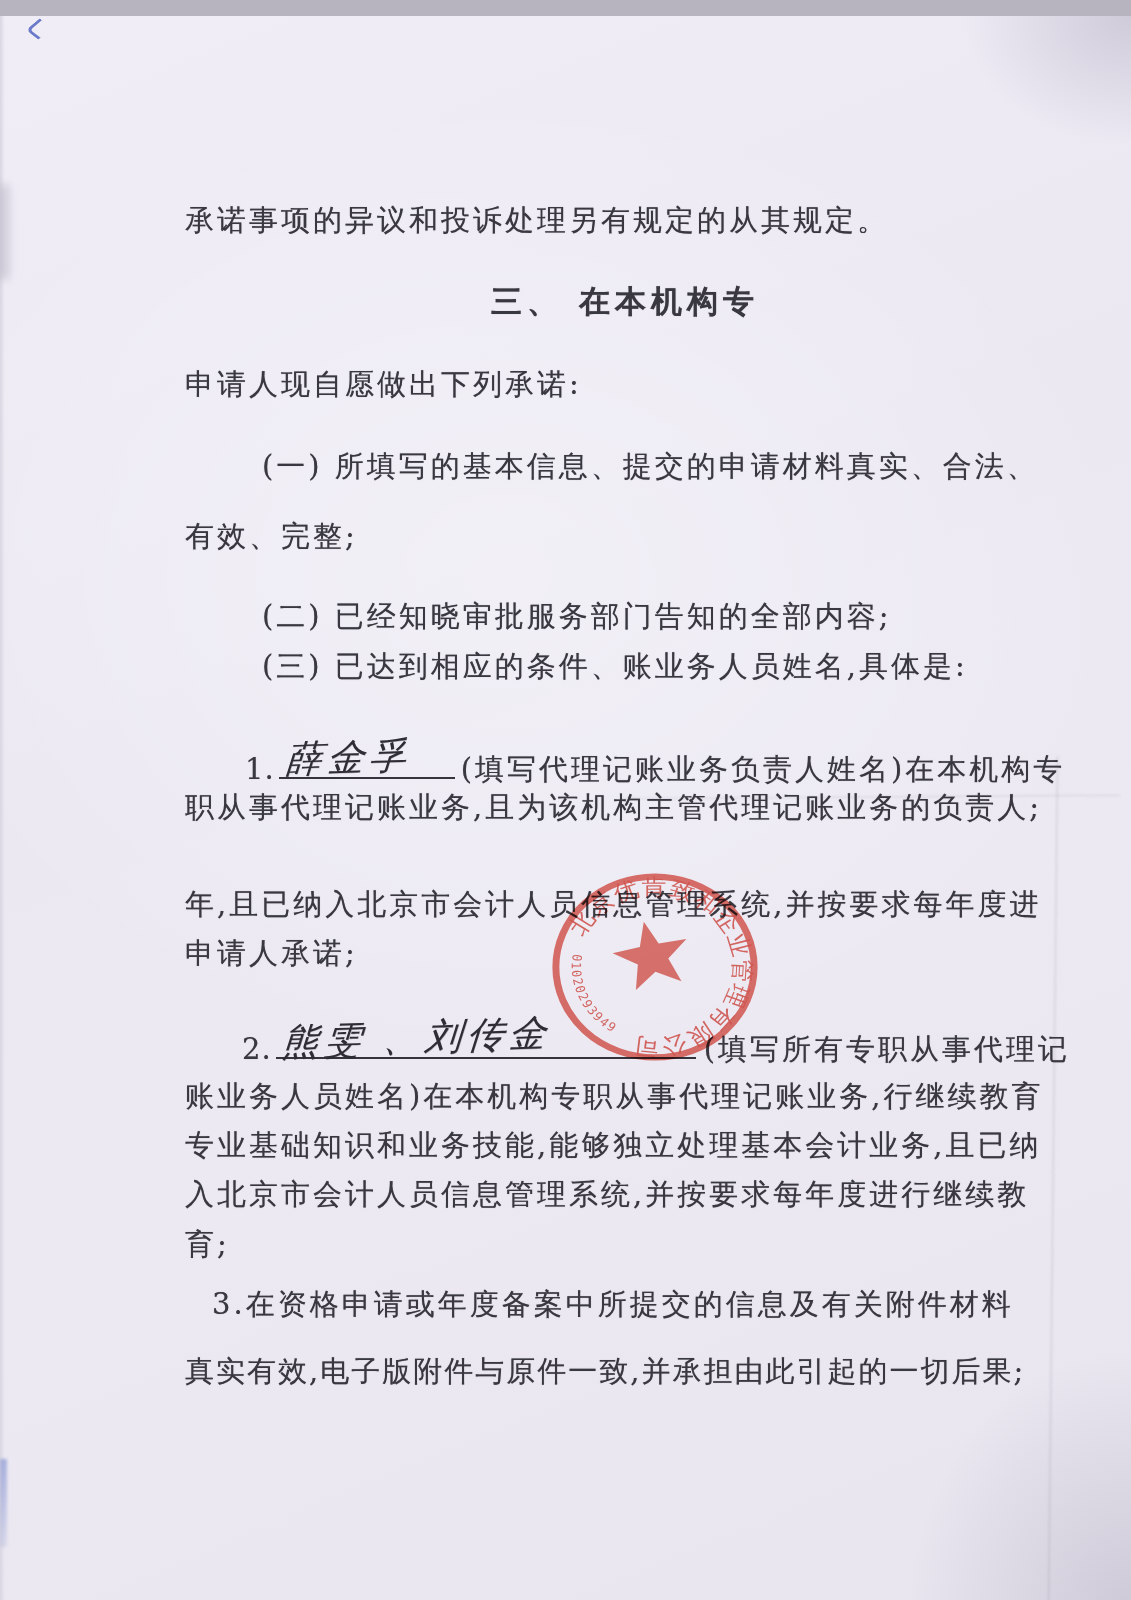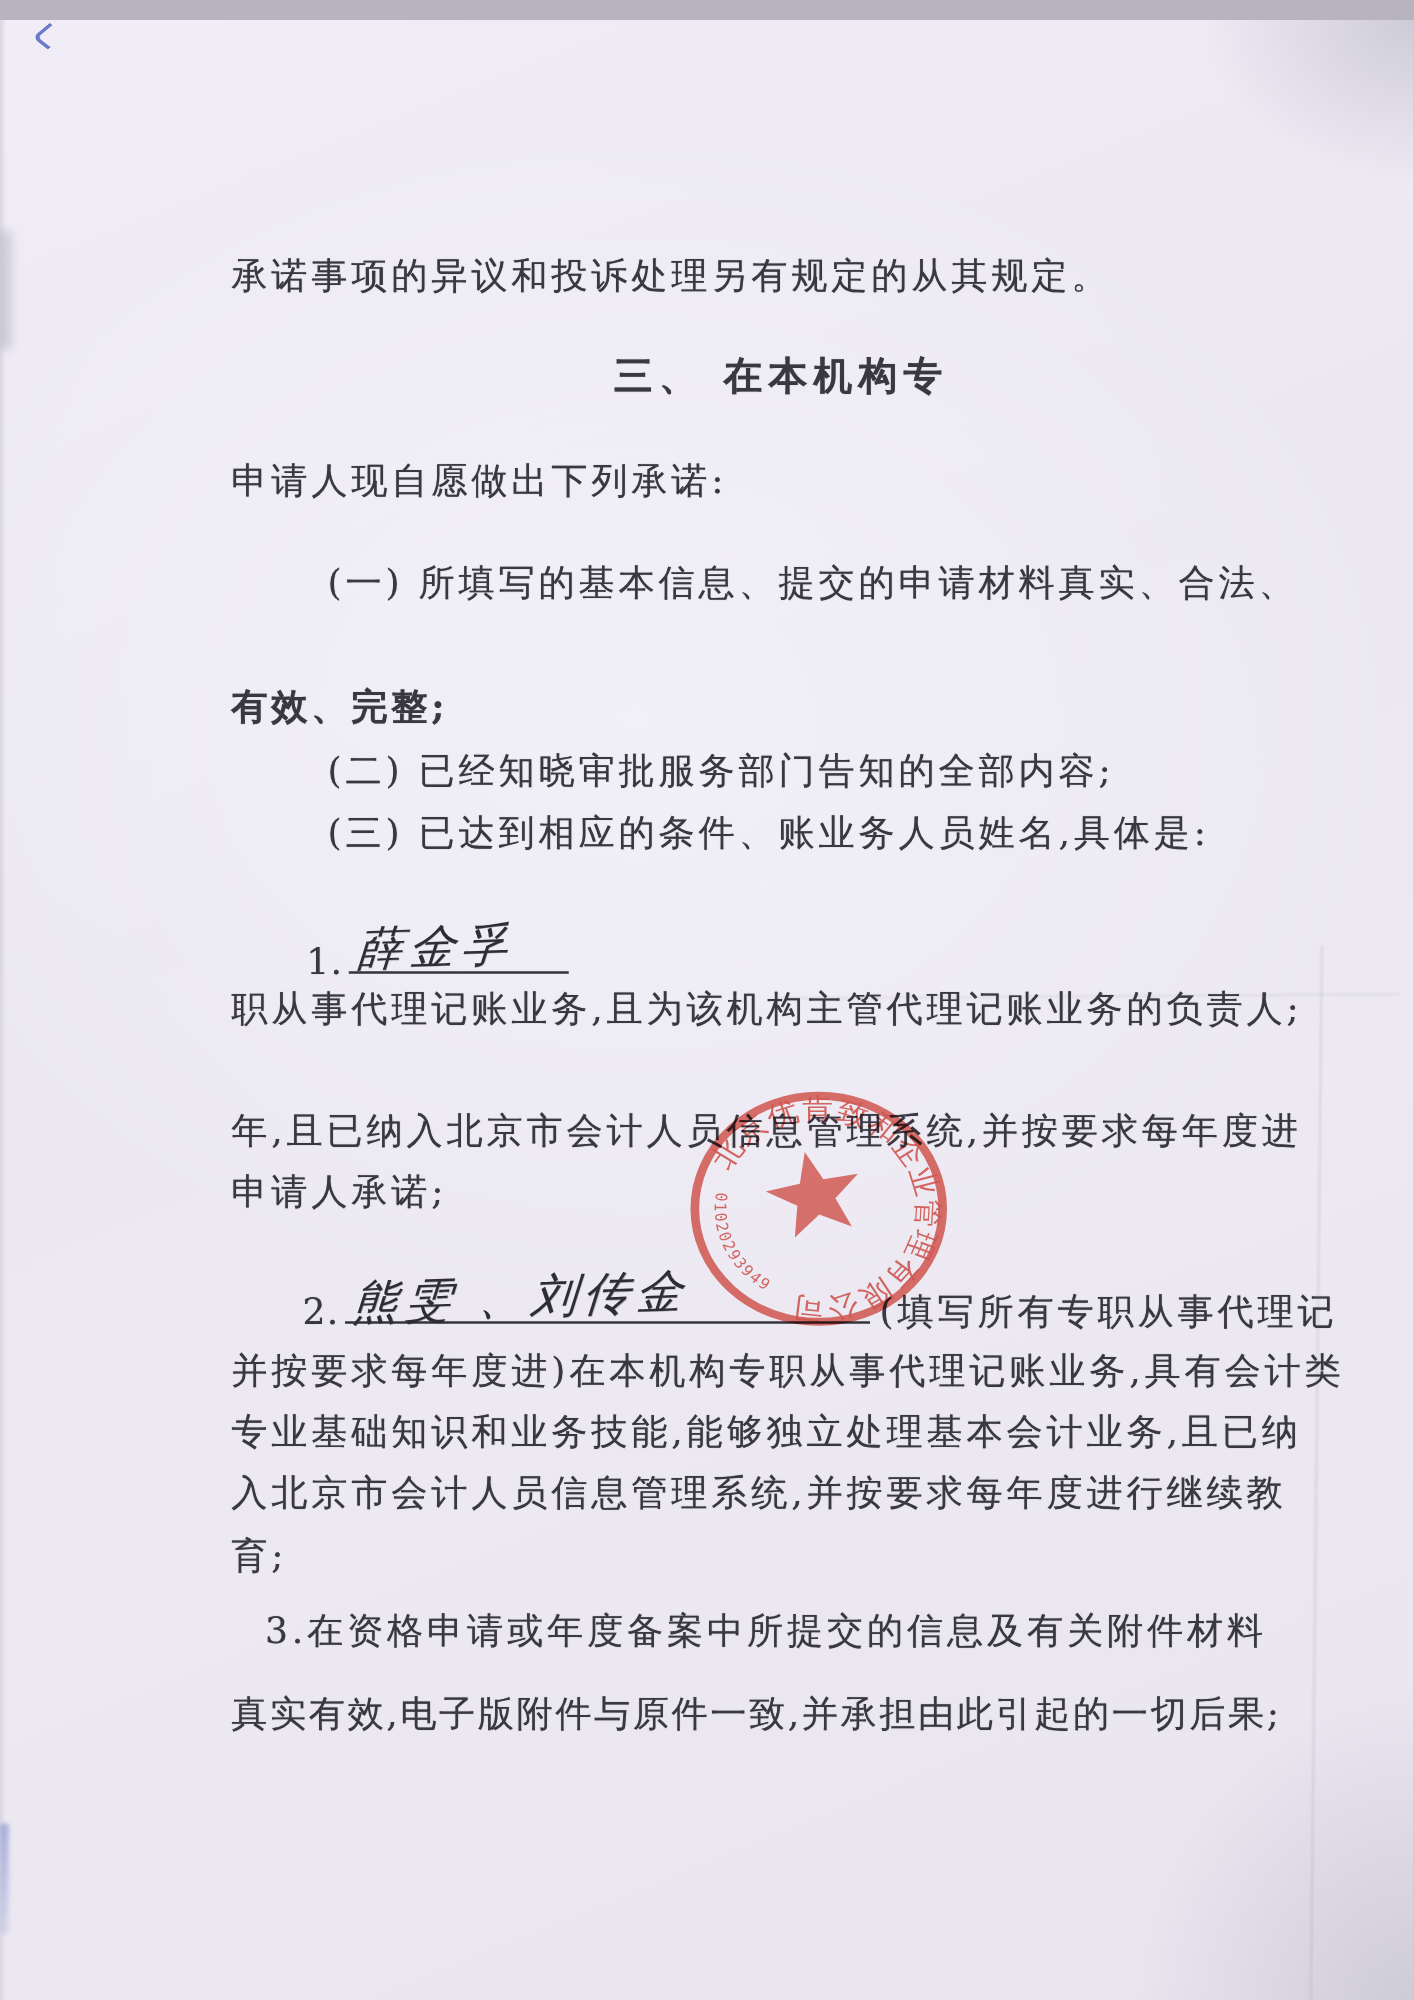--- a/index.html
+++ b/index.html
@@ -75,32 +75,32 @@
   <div class="crease-mid"></div>
   <div class="fold-bottom"></div>
 
   <div class="line" style="top:186px;">承诺事项的异议和投诉处理另有规定的从其规定。</div>
 
   <div class="line heading" style="top:266px;">三、 在本机构专</div>
 
   <div class="line" style="top:350px;">申请人现自愿做出下列承诺:</div>
 
   <div class="line" style="top:432px;left:262px;">(一) 所填写的基本信息、提交的申请材料真实、合法、</div>
-  <div class="line" style="top:531px;font-weight:bold;">有效、完整;</div>
+  <div class="line" style="top:502px;">有效、完整;</div>
 
   <div class="line" style="top:582px;left:262px;">(二) 已经知晓审批服务部门告知的全部内容;</div>
   <div class="line" style="top:632px;left:262px;">(三) 已达到相应的条件、账业务人员姓名,具体是:</div>
 
-  <div class="line" style="top:723px;left:245px;"><span class="num">1.</span><span class="blank blank1"><span class="hand">薛金孚</span></span></div>
+  <div class="line" style="top:723px;left:245px;"><span class="num">1.</span><span class="blank blank1"><span class="hand">薛金孚</span></span><span>(填写代理记账业务负责人姓名)在本机构专</span></div>
   <div class="line" style="top:773px;">职从事代理记账业务,且为该机构主管代理记账业务的负责人;</div>
   <div class="line" style="top:870px;">年,且已纳入北京市会计人员信息管理系统,并按要求每年度进</div>
   <div class="line" style="top:919px;">申请人承诺;</div>
 
   <div class="line" style="top:1003px;left:242px;"><span class="num">2.</span><span class="blank blank2"><span class="hand">熊雯 、刘传金</span></span><span>(填写所有专职从事代理记</span></div>
-  <div class="line" style="top:1062px;">并按要求每年度进)在本机构专职从事代理记账业务,具有会计类</div>
+  <div class="line" style="top:1062px;">账业务人员姓名)在本机构专职从事代理记账业务,行继续教育</div>
   <div class="line" style="top:1111px;">专业基础知识和业务技能,能够独立处理基本会计业务,且已纳</div>
   <div class="line" style="top:1160px;">入北京市会计人员信息管理系统,并按要求每年度进行继续教</div>
   <div class="line" style="top:1210px;">育;</div>
 
   <div class="line" style="top:1270px;left:212px;">3.在资格申请或年度备案中所提交的信息及有关附件材料</div>
   <div class="line" style="top:1337px;letter-spacing:2px;">真实有效,电子版附件与原件一致,并承担由此引起的一切后果;</div>
 
   <svg class="stamp" viewBox="0 0 230 230" preserveAspectRatio="none">
     <defs>
       <path id="nameArc" d="M 37.7 94.3 A 80 80 0 1 1 81.2 187.5" fill="none"></path>

